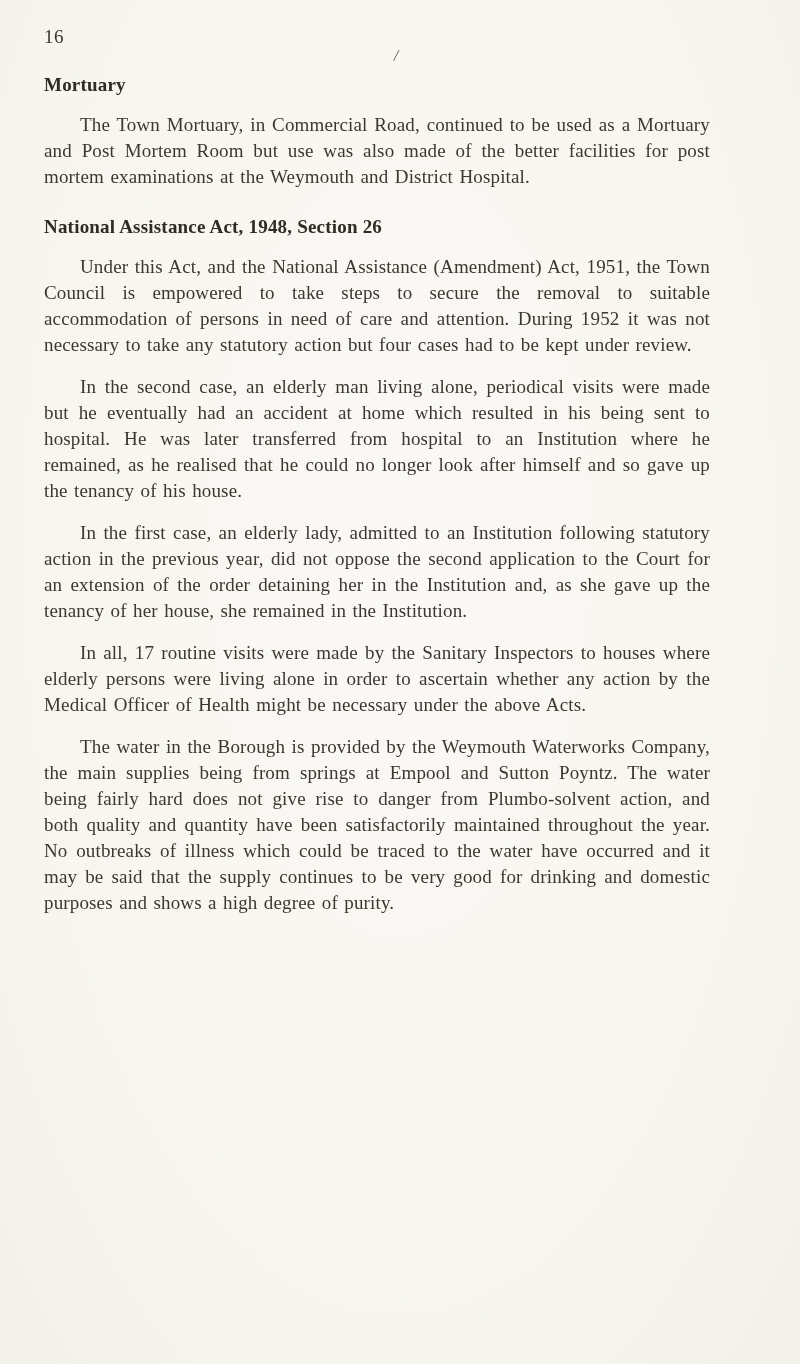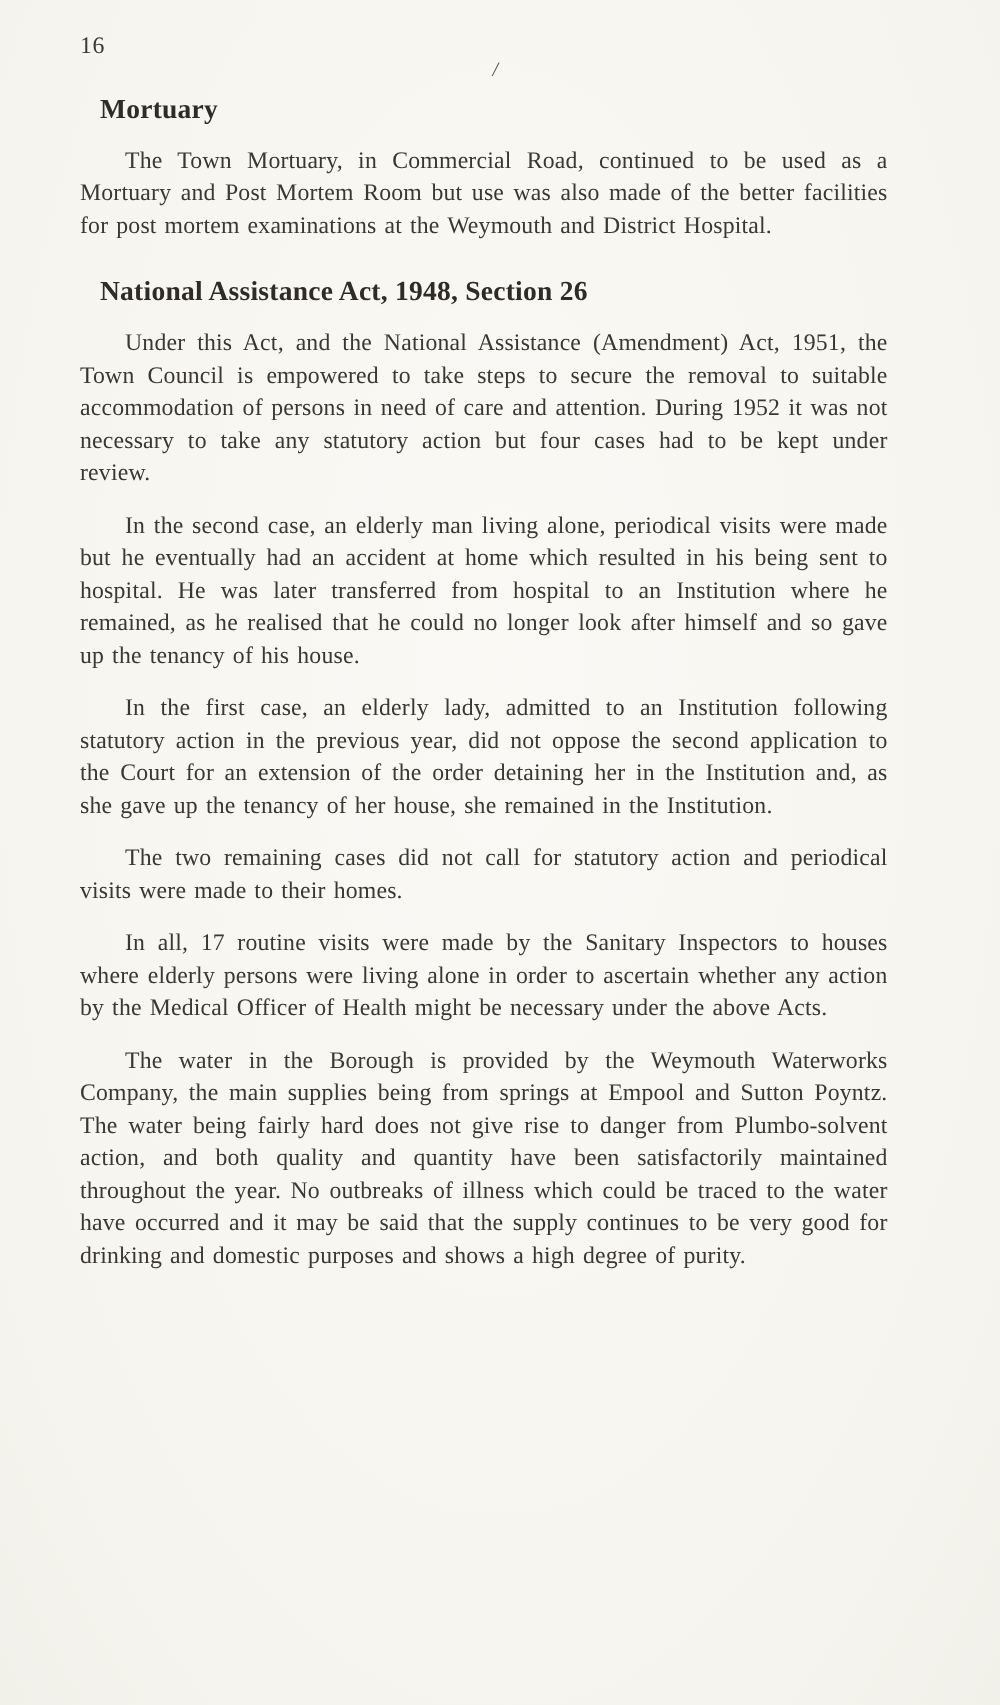--- a/index.html
+++ b/index.html
@@ -6,43 +6,43 @@
     margin: 0;
     padding: 0;
     background: #d8d6d0;
   }
   .page {
     position: relative;
     width: 800px;
     height: 1364px;
     margin: 0 auto;
     box-sizing: border-box;
-    padding: 26px 90px 0 64px;
+    padding: 26px 90px 0 44px;
     background: #f8f7f2;
     background-image: radial-gradient(ellipse at 50% 40%, #faf9f5 0%, #f6f5ef 70%, #f1f0e9 100%);
     font-family: "Liberation Serif", "DejaVu Serif", serif;
     color: #38362f;
     overflow: hidden;
   }
   .page-number {
     font-size: 19px;
     letter-spacing: 0.5px;
     color: #3a382f;
   }
   .stray-mark {
     position: absolute;
     left: 394px;
     top: 46px;
     font-size: 17px;
     color: #55534b;
     transform: rotate(8deg);
   }
   .section-heading {
-    margin: 26px 0 10px 16px;
-    font-size: 22px;
+    margin: 26px 0 10px 0;
+    font-size: 19px;
     font-weight: bold;
     color: #2e2c25;
     letter-spacing: 0.2px;
   }
   .section-heading.caps {
     letter-spacing: 0.6px;
     margin-top: 32px;
   }
   .para {
     margin: 16px 0 13px 0;
@@ -68,21 +68,20 @@
   <section>
     <h2 class="section-heading">Mortuary</h2>
     <p class="para">The Town Mortuary, in Commercial Road, continued to be used as a Mortuary and Post Mortem Room but use was also made of the better facilities for post mortem examinations at the Weymouth and District Hospital.</p>
   </section>
 
   <section>
     <h2 class="section-heading">National Assistance Act, 1948, Section 26</h2>
     <p class="para">Under this Act, and the National Assistance (Amendment) Act, 1951, the Town Council is empowered to take steps to secure the removal to suitable accommodation of persons in need of care and attention. During 1952 it was not necessary to take any statutory action but four cases had to be kept under review.</p>
     <p class="para">In the second case, an elderly man living alone, periodical visits were made but he eventually had an accident at home which resulted in his being sent to hospital. He was later transferred from hospital to an Institution where he remained, as he realised that he could no longer look after himself and so gave up the tenancy of his house.</p>
     <p class="para">In the first case, an elderly lady, admitted to an Institution following statutory action in the previous year, did not oppose the second application to the Court for an extension of the order detaining her in the Institution and, as she gave up the tenancy of her house, she remained in the Institution.</p>
-    <p class="para">The two remaining cases did not call for statutory action and periodical visits were made to their homes.</p>
     <p class="para">In all, 17 routine visits were made by the Sanitary Inspectors to houses where elderly persons were living alone in order to ascertain whether any action by the Medical Officer of Health might be necessary under the above Acts.</p>
   </section>
 
   <section>
     <p class="para">The water in the Borough is provided by the Weymouth Waterworks Company, the main supplies being from springs at Empool and Sutton Poyntz. The water being fairly hard does not give rise to danger from Plumbo-solvent action, and both quality and quantity have been satisfactorily maintained throughout the year. No outbreaks of illness which could be traced to the water have occurred and it may be said that the supply continues to be very good for drinking and domestic purposes and shows a high degree of purity.</p>
   </section>
 
 </div>
 
 </body></html>

